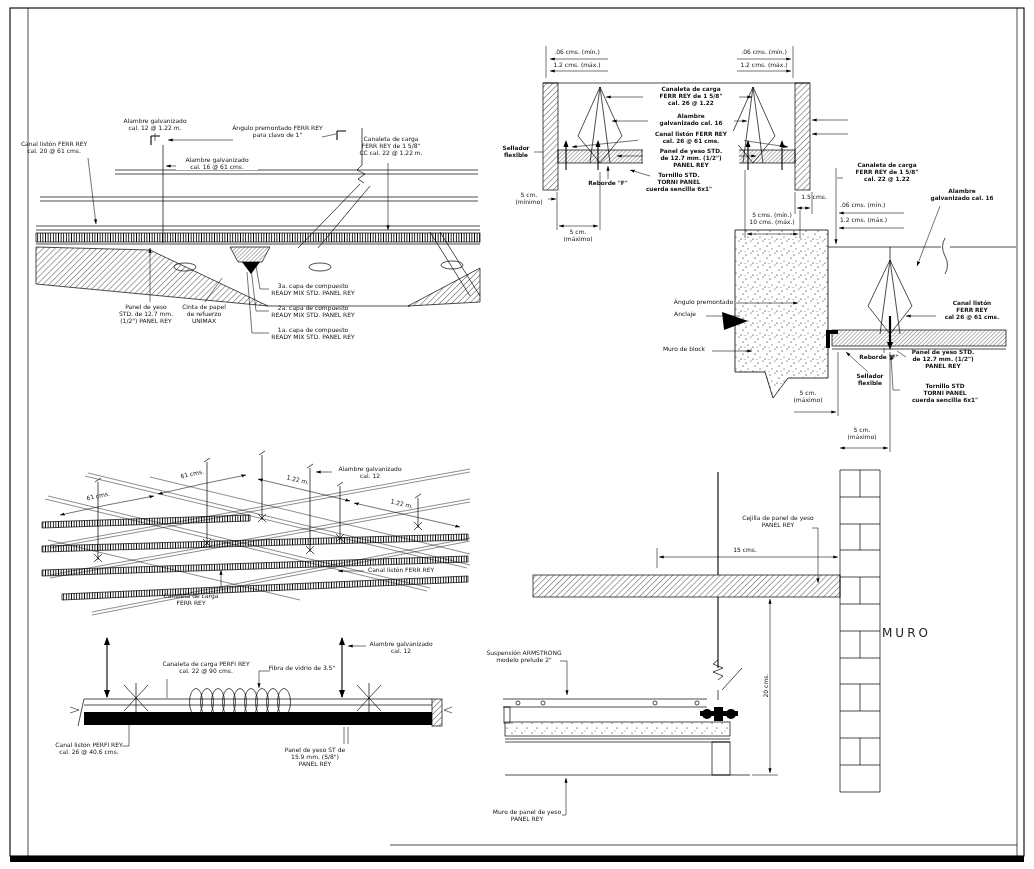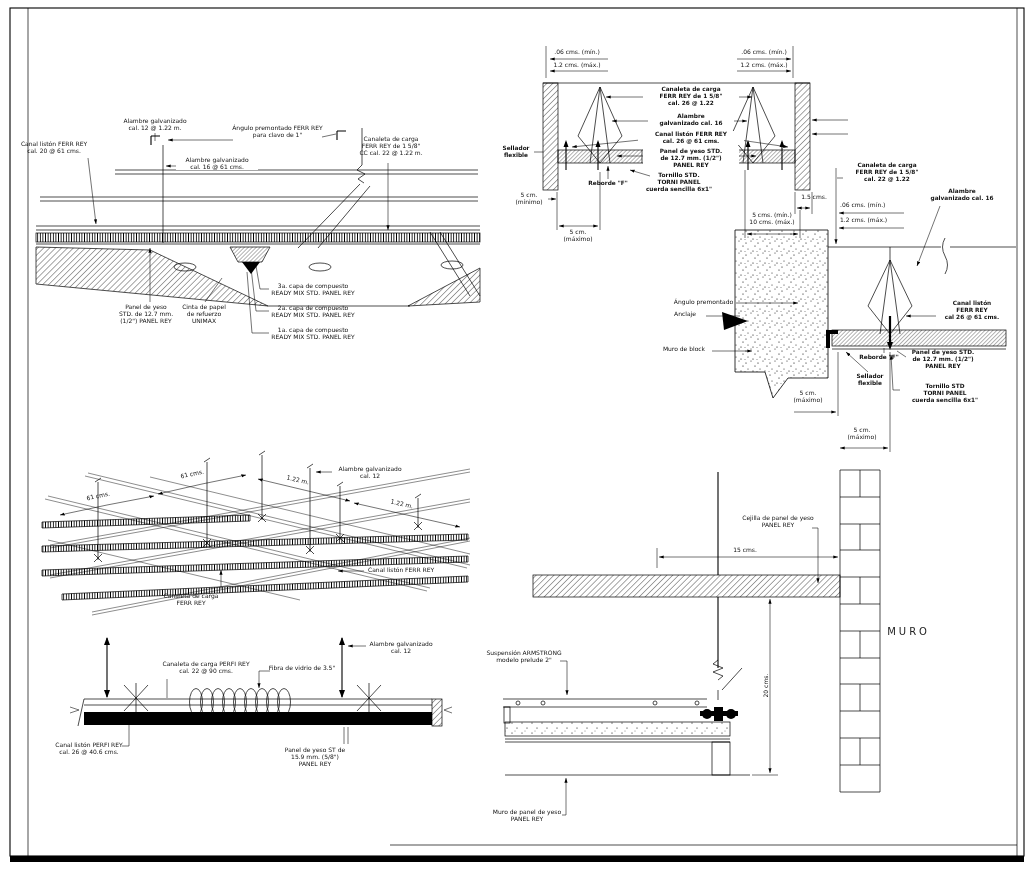--- a/index.html
+++ b/index.html
@@ -4,21 +4,21 @@
 <style>
   html,body{margin:0;padding:0;background:#fff;}
   #sheet{position:relative;width:1034px;height:869px;background:#fff;overflow:hidden;
          font-family:"DejaVu Sans",sans-serif;}
   #linework{position:absolute;left:0;top:0;z-index:1;}
   .lb{position:absolute;z-index:2;font:6px/1.2 "DejaVu Sans",sans-serif;color:#111;
       text-align:center;white-space:pre;}
   .b{font-weight:700;font-size:5.8px;}
   .w{background:#fff;padding:0 1px;}
   .l{text-align:left;}
-  .muro{font-size:10px;letter-spacing:3px;color:#222;text-align:right;}
+  .muro{font-size:12px;letter-spacing:3px;color:#222;}
   svg .ln{stroke:#000;stroke-width:.7;fill:none;}
   svg .ln1{stroke:#000;stroke-width:1.1;fill:none;}
   svg .thn{stroke:#000;stroke-width:.45;fill:none;}
   svg .ld{stroke:#000;stroke-width:.55;fill:none;}
   svg .bk{fill:#000;stroke:none;}
   svg .hz{fill:url(#diag);stroke:#000;stroke-width:.7;}
   svg .hd{fill:url(#diagd);stroke:#000;stroke-width:.7;}
   svg .ck{fill:url(#chk);stroke:#000;stroke-width:.7;}
   svg .st{fill:url(#stip);stroke:#000;stroke-width:.8;}
   svg .st2{fill:url(#stip2);stroke:#000;stroke-width:.7;}

